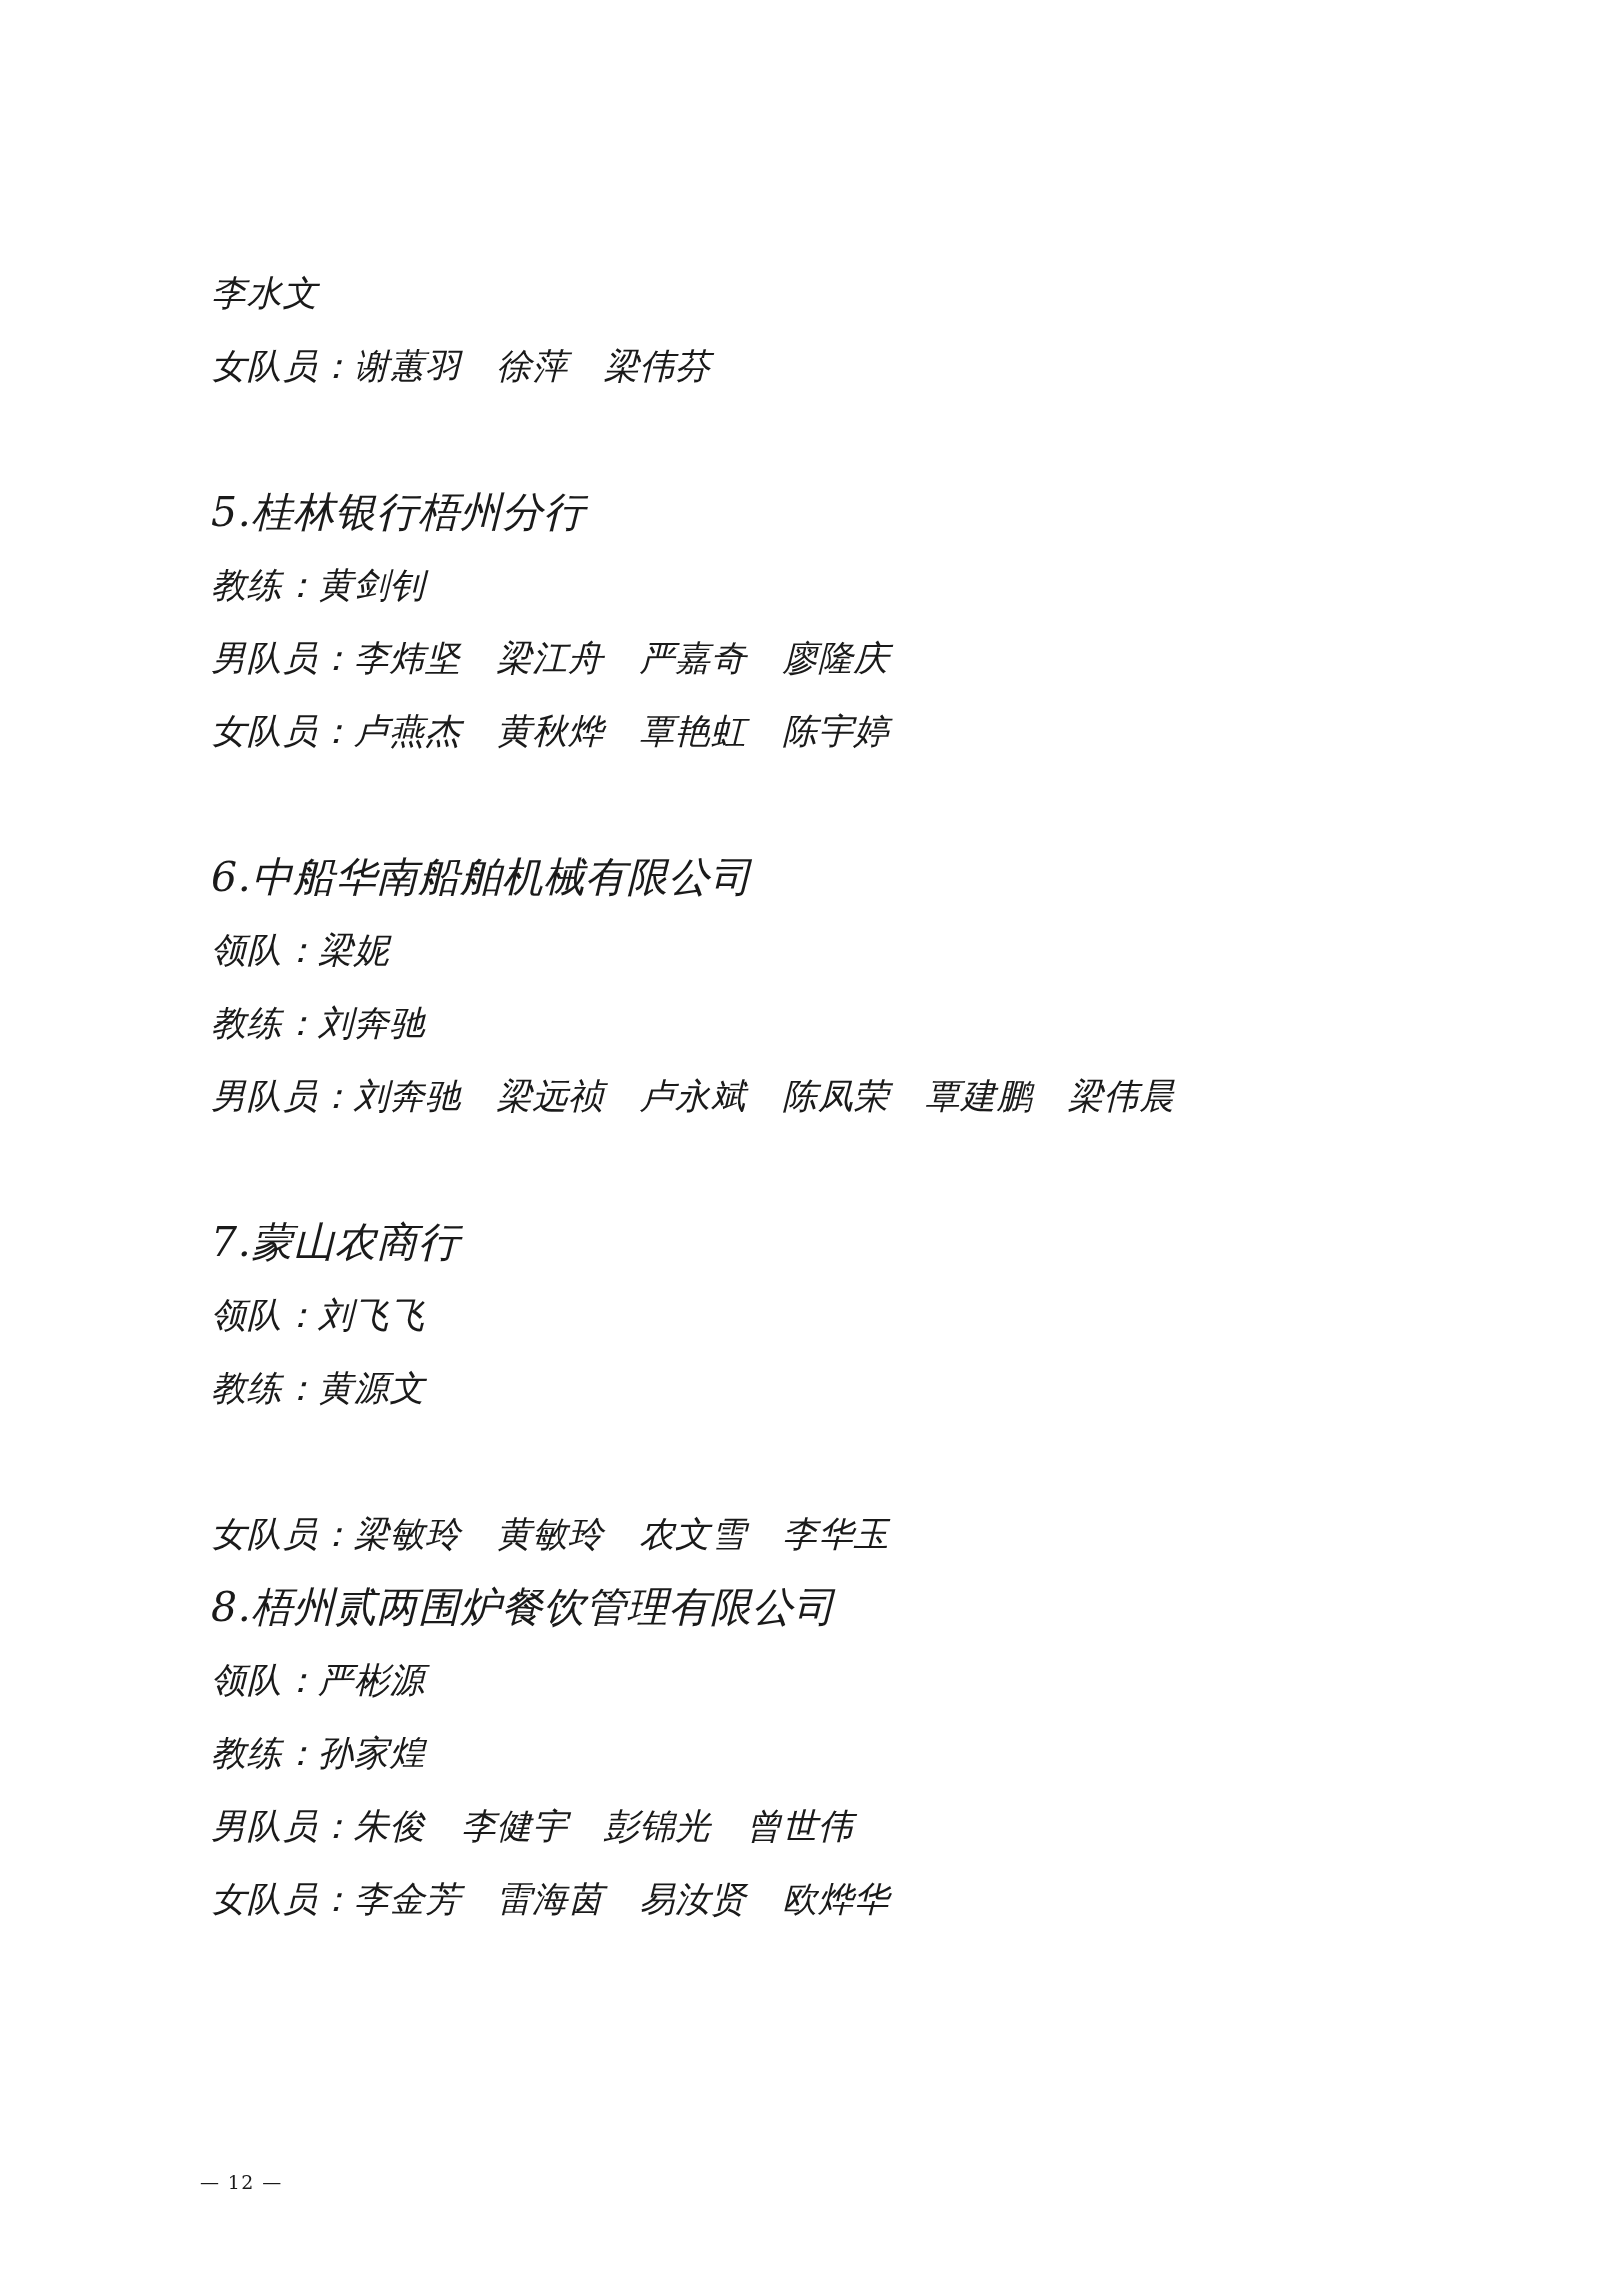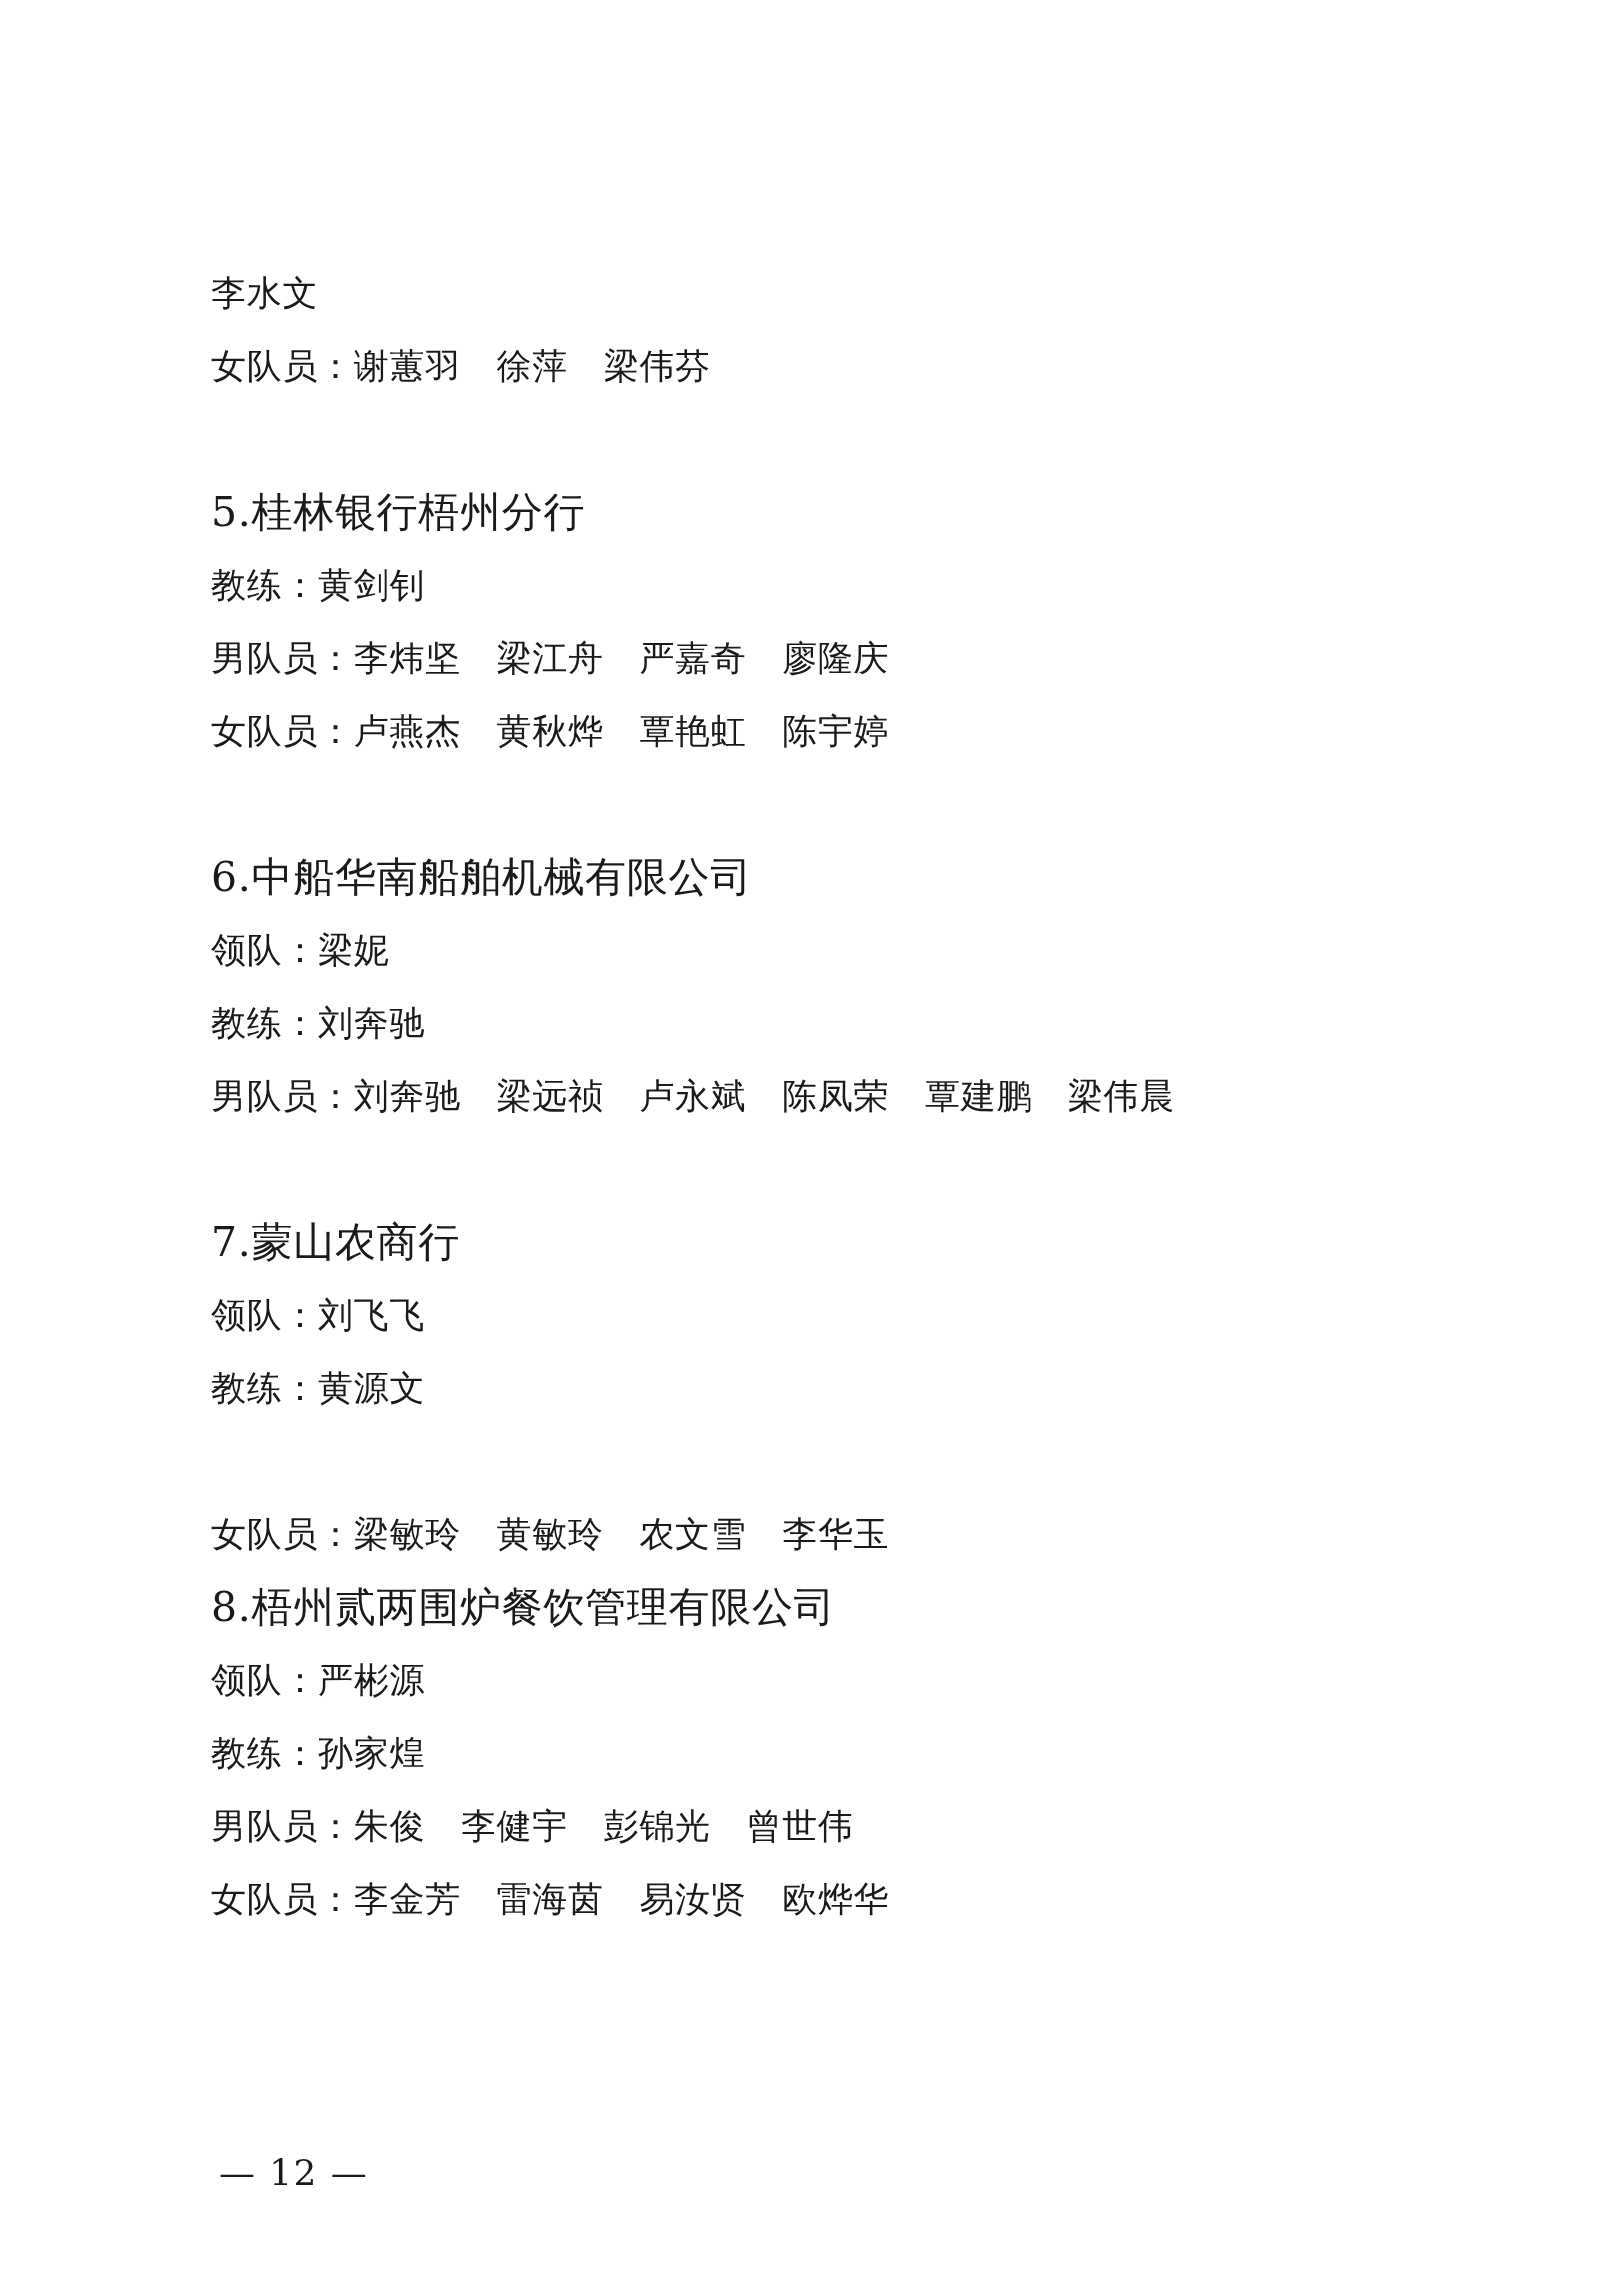--- a/index.html
+++ b/index.html
@@ -19,38 +19,39 @@
     position: relative;
     width: 1623px;
     height: 2295px;
     box-sizing: border-box;
     padding: 257px 203px 0 211px;
   }
   .doc-body {
     font-size: 35px;
     line-height: 73px;
     letter-spacing: 0.7px;
+    font-style: italic;
   }
   .line {
     white-space: pre;
     font-size: 35px;
     line-height: 73px;
     min-height: 73px;
   }
   .line.blank {
     height: 73px;
   }
   .heading {
     font-size: 41px;
   }
   .page-number {
     position: absolute;
-    left: 219px;
+    left: 200px;
     bottom: 102px;
-    font-size: 36px;
+    font-size: 19px;
     color: #1a1a1a;
     letter-spacing: 1.4px;
     white-space: pre;
   }
 </style>
 </head>
 <body>
 
 <div class="page">
   <div class="doc-body">

